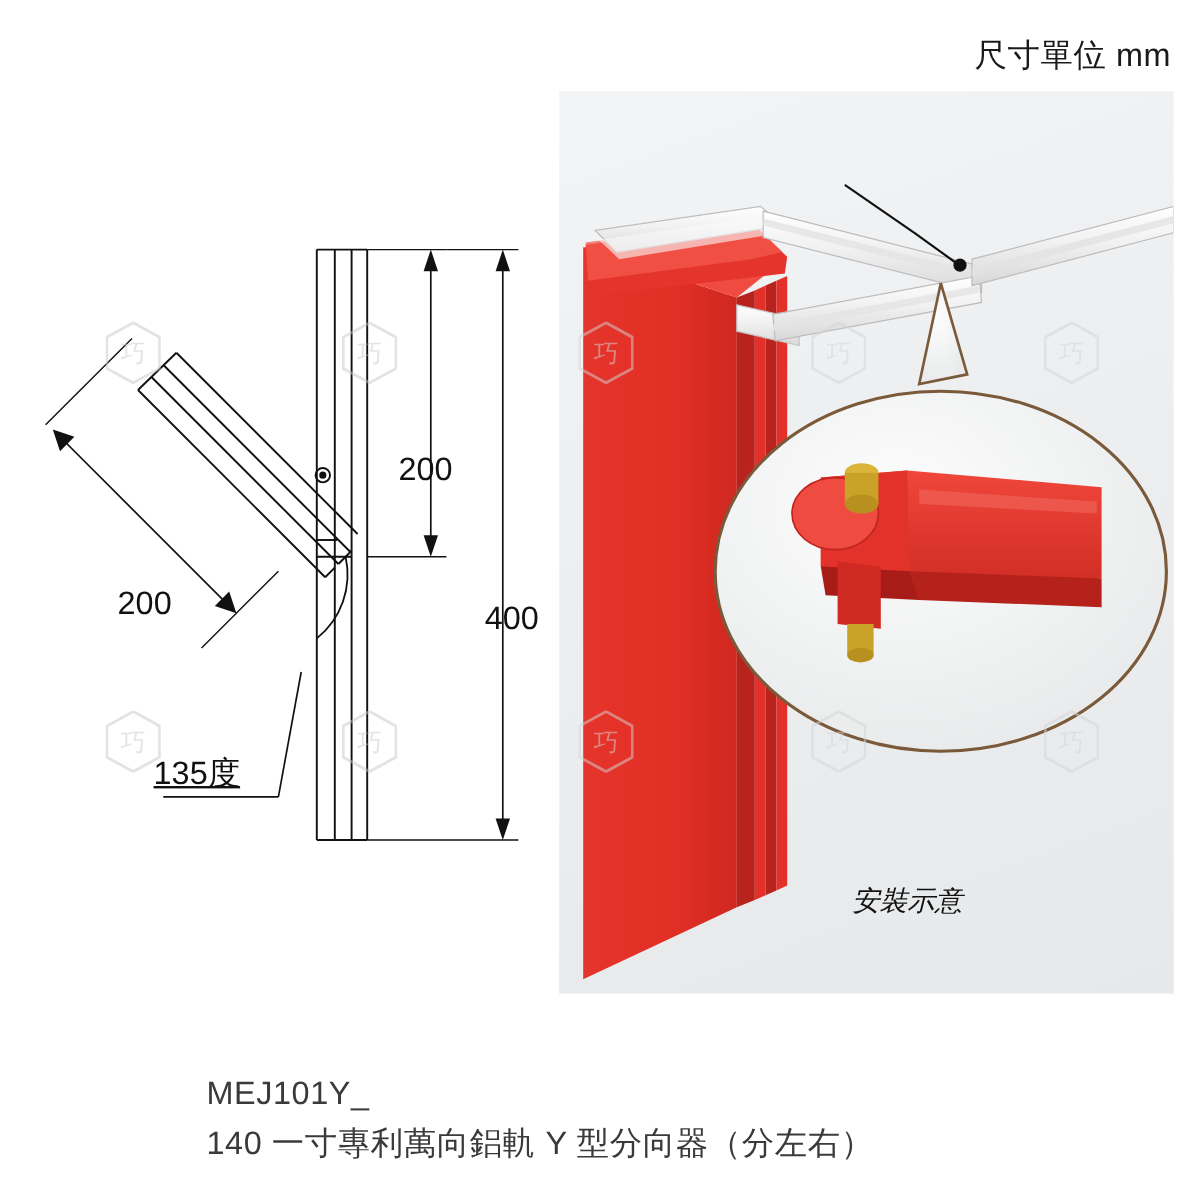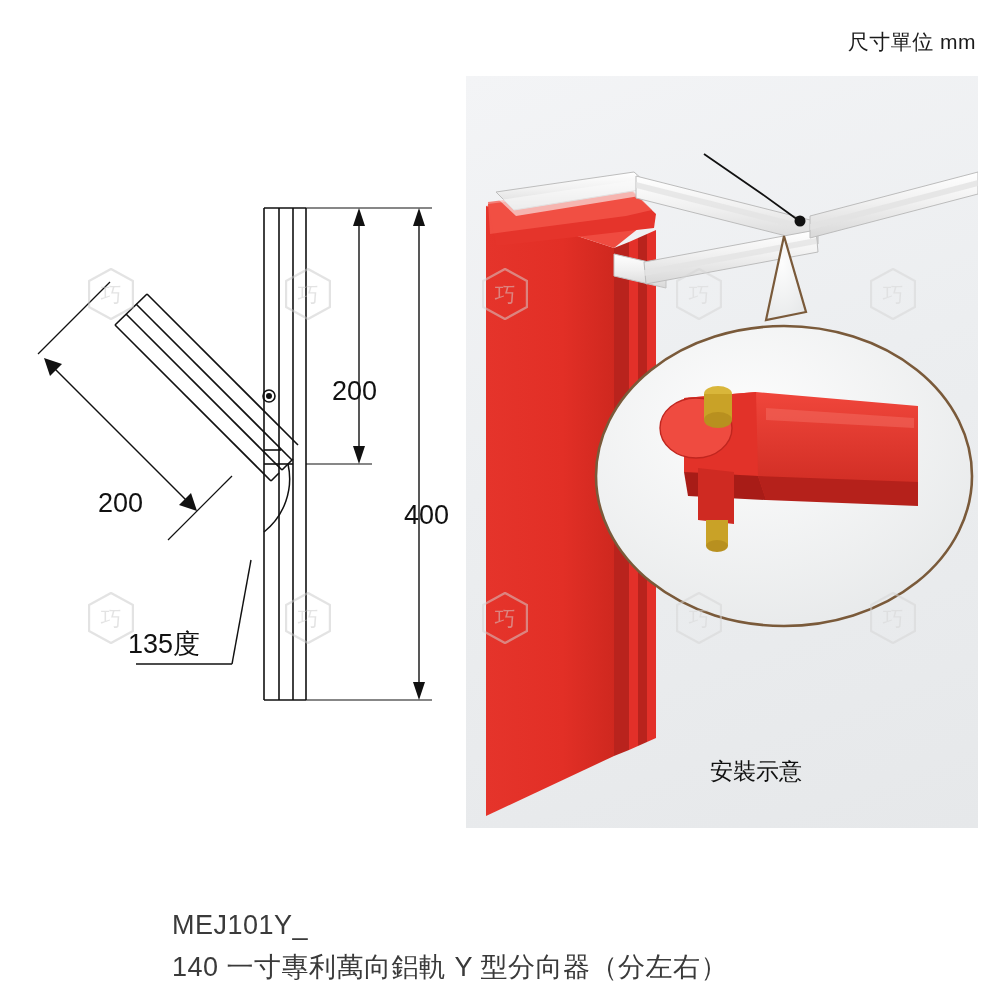--- a/index.html
+++ b/index.html
@@ -18,43 +18,44 @@
   .page {
     position: absolute;
     inset: 0;
   }
 
   
   .unit-note {
     position: absolute;
     right: 24px;
     top: 28px;
-    font-size: 21px;
+    font-size: 27px;
     letter-spacing: 0.5px;
     color: #1a1a1a;
     white-space: nowrap;
   }
 
   
   .photo-panel {
     position: absolute;
     left: 466px;
     top: 76px;
     width: 512px;
     height: 752px;
     background: linear-gradient(160deg, #f3f4f6 0%, #eceef0 45%, #e6e8ea 100%);
     overflow: hidden;
   }
   .photo-caption {
     position: absolute;
     left: 244px;
-    top: 680px;
+    top: 659px;
     font-size: 23px;
     color: #111;
     white-space: nowrap;
+    font-style: italic;
   }
   .label-mej {
     position: absolute;
     left: 222px;
     top: 52px;
     font-size: 26px;
     color: #111;
     white-space: nowrap;
   }
 
@@ -68,21 +69,21 @@
   }
   .dim-text {
     position: absolute;
     font-size: 27px;
     color: #111;
     white-space: nowrap;
   }
   .dim-200-v { left: 332px; top: 316px; }
   .dim-400   { left: 392px; top: 440px; margin-left: 12px; }
   .dim-200-d { left: 98px;  top: 428px; }
-  .dim-135   { left: 128px; top: 566px; }
+  .dim-135   { left: 128px; top: 566px; text-decoration: underline; }
 
   
   .wm {
     position: absolute;
     width: 46px;
     height: 52px;
     opacity: 0.5;
     pointer-events: none;
   }
 
@@ -102,21 +103,20 @@
     height: 92px;
   }
   .footer-text {
     position: absolute;
     left: 172px;
     top: 30px;
     font-size: 27px;
     line-height: 42px;
     color: #3a3a3a;
     letter-spacing: 0.5px;
-    margin-top: 14px;
   }
   .footer-text div { white-space: nowrap; }
 </style>
 </head>
 <body>
 
 <div class="page">
 
   <div class="unit-note">尺寸單位 mm</div>
 

